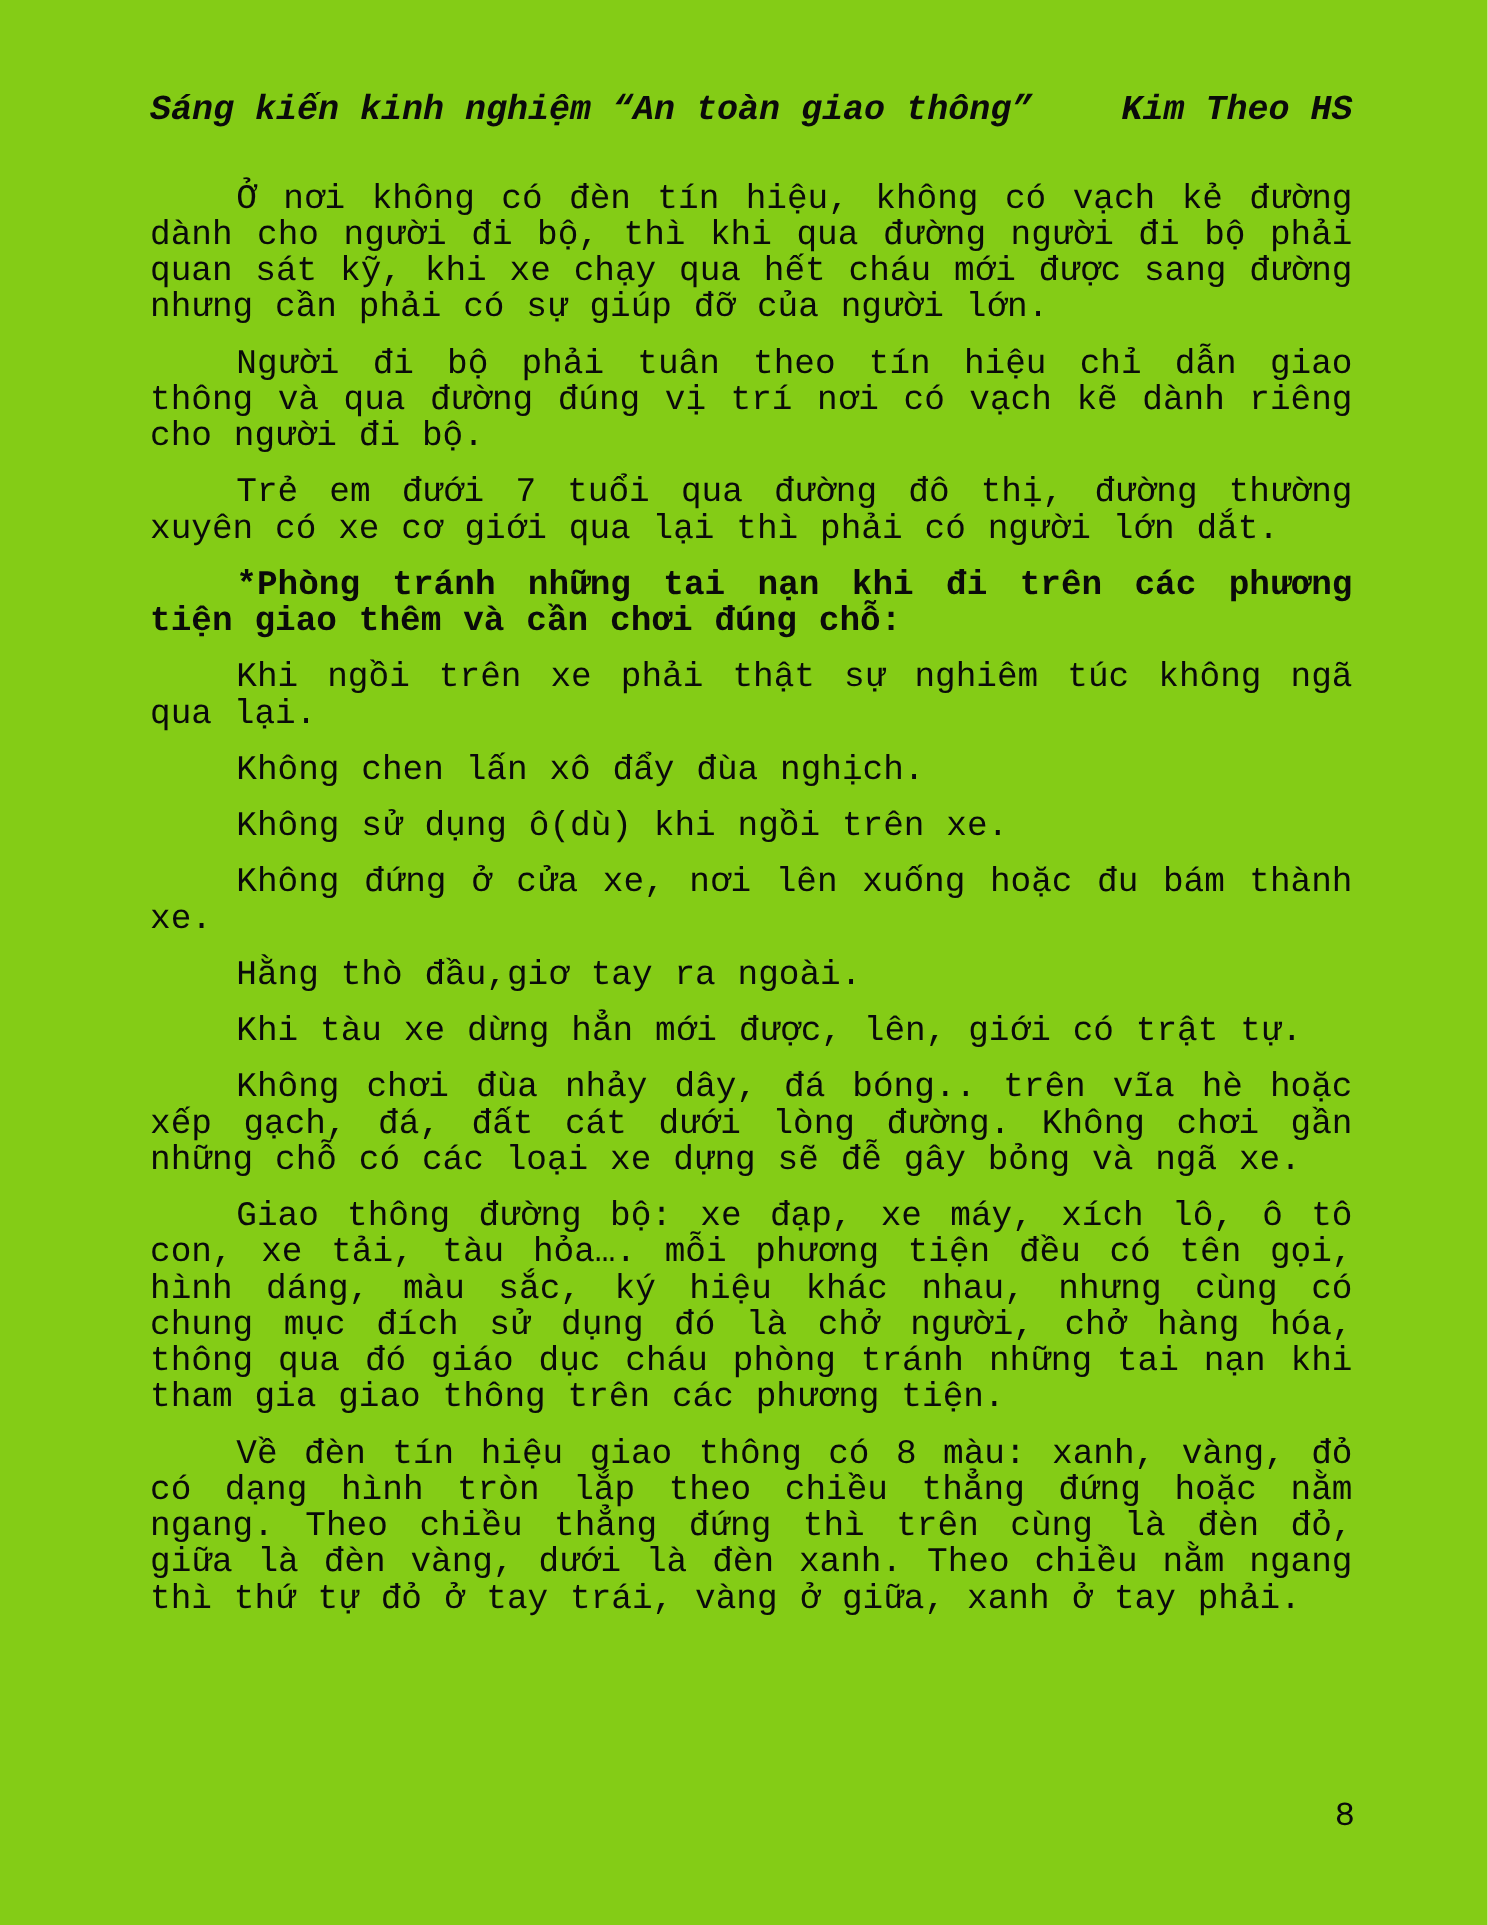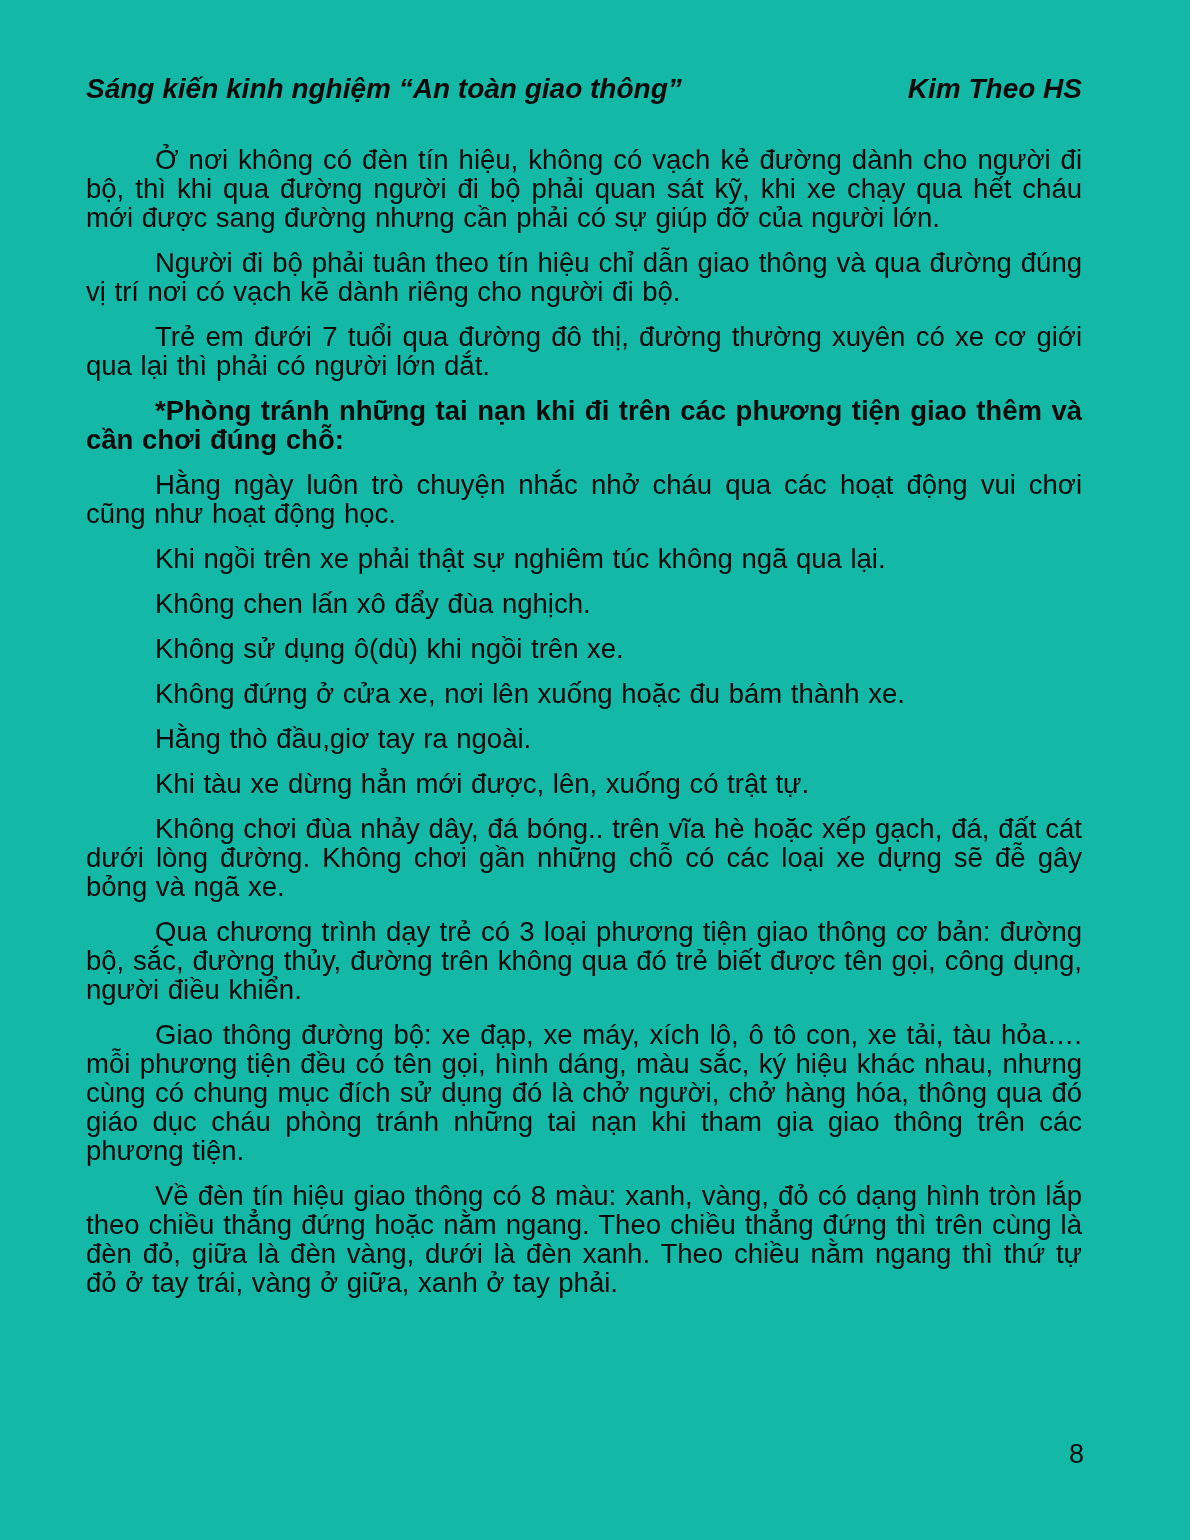--- a/index.html
+++ b/index.html
@@ -4,24 +4,24 @@
 <style>
   html, body {
     margin: 0;
     padding: 0;
     background: #ffffff;
   }
   .page {
     position: relative;
     width: 1190px;
     height: 1540px;
-    background: #14b8a6;
+    background: #84cc16;
     box-sizing: border-box;
-    padding: 72px 108px 0 86px;
-    font-family: Liberation Sans, sans-serif;
+    padding: 72px 108px 0 120px;
+    font-family: Liberation Mono, monospace;
     color: #0a0a0a;
     overflow: hidden;
   }
   .header {
     display: flex;
     justify-content: space-between;
     align-items: baseline;
     font-weight: bold;
     font-style: italic;
     font-size: 28px;
@@ -59,28 +59,26 @@
   <div class="header">
     <span class="title">Sáng kiến kinh nghiệm “An toàn giao thông”</span>
     <span class="author">Kim Theo HS</span>
   </div>
 
   <div class="content">
     <p class="para">Ở nơi không có đèn tín hiệu, không có vạch kẻ đường dành cho người đi bộ, thì khi qua đường người đi bộ phải quan sát kỹ, khi xe chạy qua hết cháu mới được sang đường nhưng cần phải có sự giúp đỡ của người lớn.</p>
     <p class="para">Người đi bộ phải tuân theo tín hiệu chỉ dẫn giao thông và qua đường đúng vị trí nơi có vạch kẽ dành riêng cho người đi bộ.</p>
     <p class="para">Trẻ em đưới 7 tuổi qua đường đô thị, đường thường xuyên có xe cơ giới qua lại thì phải có người lớn dắt.</p>
     <p class="para heading">*Phòng tránh những tai nạn khi đi trên các phương tiện giao thêm và cần chơi đúng chỗ:</p>
-    <p class="para">Hằng ngày luôn trò chuyện nhắc nhở cháu qua các hoạt động vui chơi cũng như hoạt động học.</p>
     <p class="para">Khi ngồi trên xe phải thật sự nghiêm túc không ngã qua lại.</p>
     <p class="para">Không chen lấn xô đẩy đùa nghịch.</p>
     <p class="para">Không sử dụng ô(dù) khi ngồi trên xe.</p>
     <p class="para">Không đứng ở cửa xe, nơi lên xuống hoặc đu bám thành xe.</p>
     <p class="para">Hằng thò đầu,giơ tay ra ngoài.</p>
-    <p class="para">Khi tàu xe dừng hẳn mới được, lên, xuống có trật tự.</p>
+    <p class="para">Khi tàu xe dừng hẳn mới được, lên, giới có trật tự.</p>
     <p class="para">Không chơi đùa nhảy dây, đá bóng.. trên vĩa hè hoặc xếp gạch, đá, đất cát dưới lòng đường. Không chơi gần những chỗ có các loại xe dựng sẽ đễ gây bỏng và ngã xe.</p>
-    <p class="para">Qua chương trình dạy trẻ có 3 loại phương tiện giao thông cơ bản: đường bộ, sắc, đường thủy, đường trên không qua đó trẻ biết được tên gọi, công dụng, người điều khiển.</p>
     <p class="para">Giao thông đường bộ: xe đạp, xe máy, xích lô, ô tô con, xe tải, tàu hỏa…. mỗi phương tiện đều có tên gọi, hình dáng, màu sắc, ký hiệu khác nhau, nhưng cùng có chung mục đích sử dụng đó là chở người, chở hàng hóa, thông qua đó giáo dục cháu phòng tránh những tai nạn khi tham gia giao thông trên các phương tiện.</p>
     <p class="para">Về đèn tín hiệu giao thông có 8 màu: xanh, vàng, đỏ có dạng hình tròn lắp theo chiều thẳng đứng hoặc nằm ngang. Theo chiều thẳng đứng thì trên cùng là đèn đỏ, giữa là đèn vàng, dưới là đèn xanh. Theo chiều nằm ngang thì thứ tự đỏ ở tay trái, vàng ở giữa, xanh ở tay phải.</p>
   </div>
 
   <div class="page-number">8</div>
 
 </div>
 
 </body></html>

